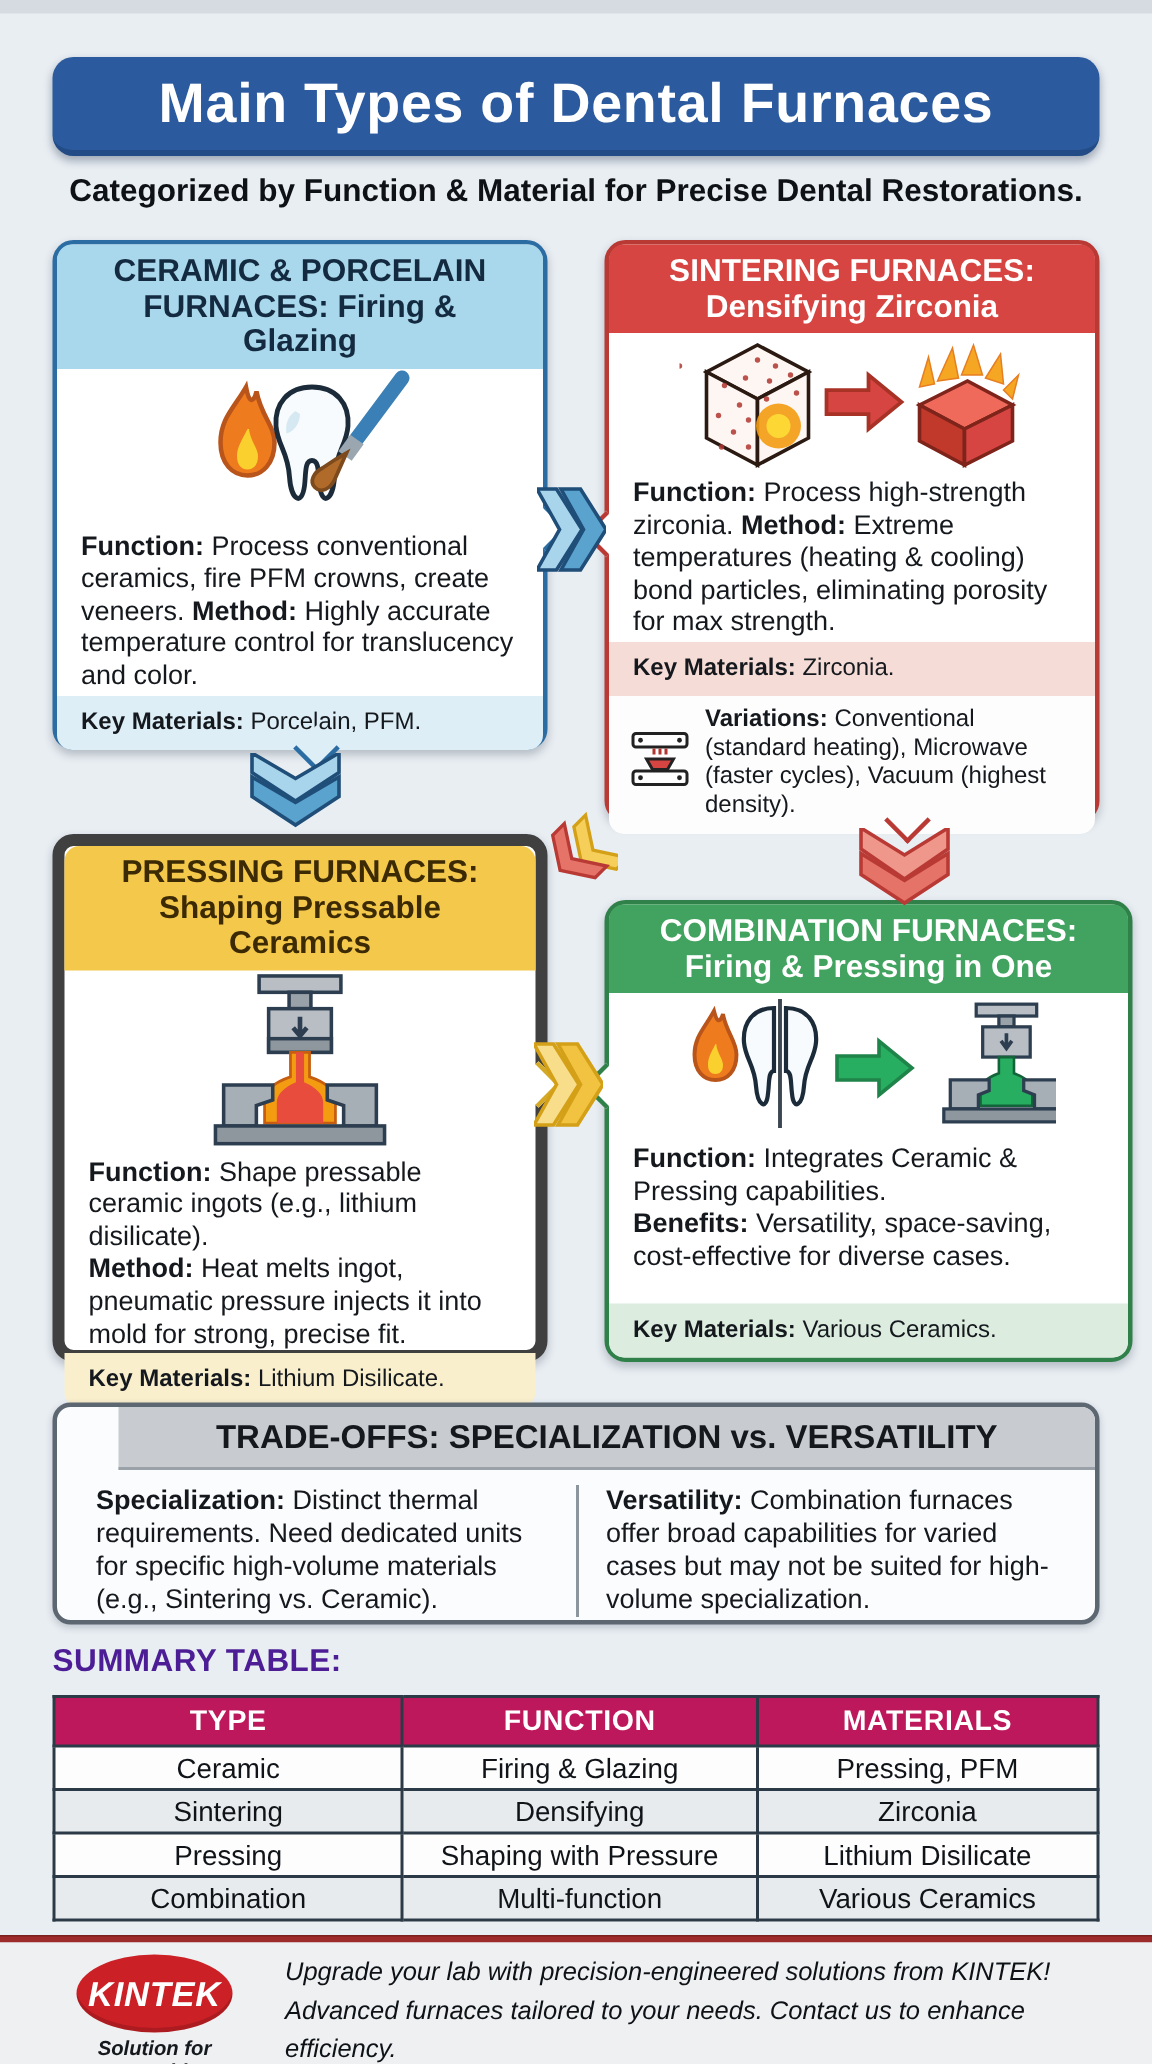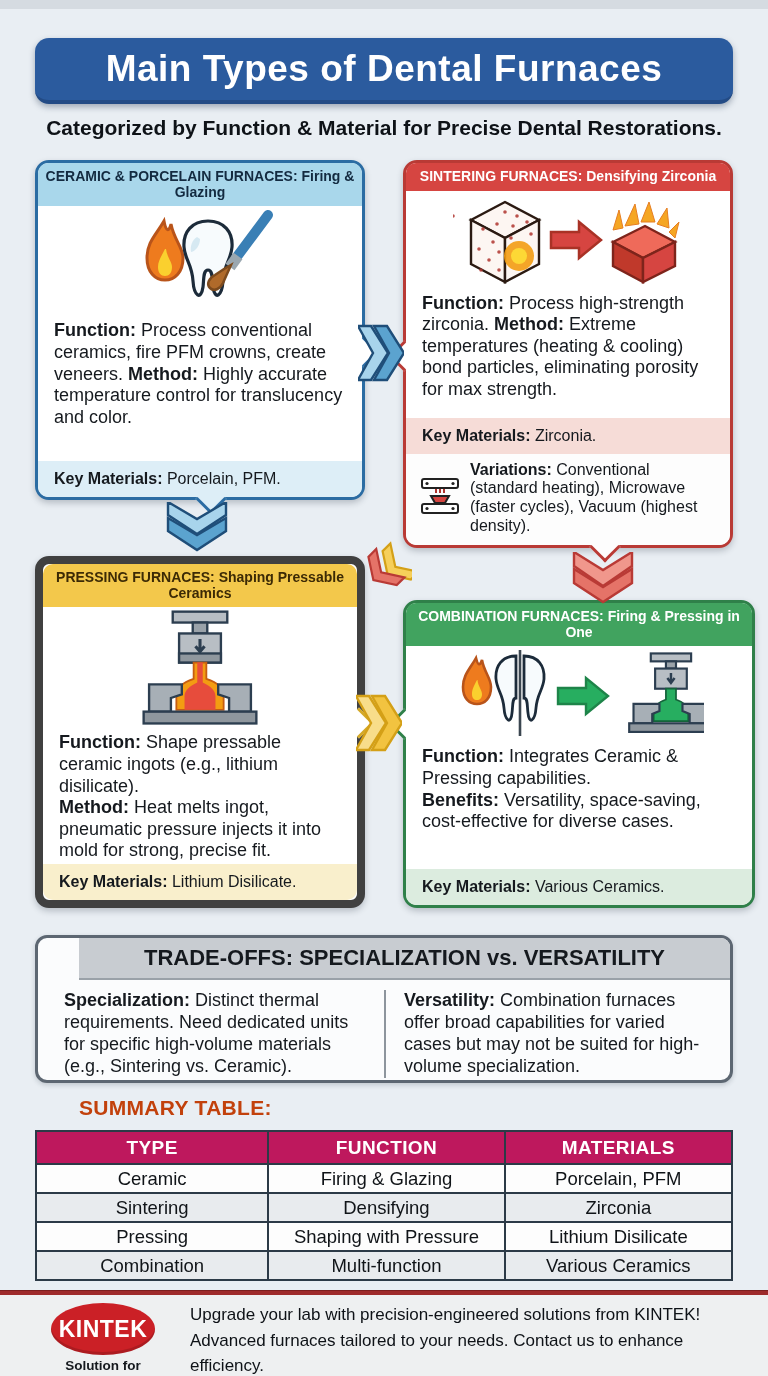--- a/index.html
+++ b/index.html
@@ -13,21 +13,21 @@
     background:#2b5b9e; border-radius:14px; display:flex; align-items:center; justify-content:center;
     box-shadow:0 3px 6px rgba(20,40,70,.35); border-bottom:4px solid #234b85; }
   .banner h1 { color:#ffffff; font-size:37px; font-weight:bold; letter-spacing:.5px; }
   .subtitle { position:absolute; left:0; top:116px; width:768px; text-align:center;
     font-size:21px; font-weight:600; color:#0e1217; }
 
   
   .card { position:absolute; background:#ffffff; border-radius:14px; display:flex; flex-direction:column;
     box-shadow:0 3px 6px rgba(30,45,60,.25); }
   .card-header { border-radius:10px 10px 0 0; display:flex; align-items:center; justify-content:center;
-    text-align:center; font-weight:bold; font-size:14px; line-height:1.12; padding:6px 2px; }
+    text-align:center; font-weight:bold; font-size:21px; line-height:1.12; padding:6px 20px; }
   .card-icon { display:flex; align-items:center; justify-content:center; }
   .card-body { flex:1; padding:4px 16px 2px 16px; font-size:18px; line-height:1.2; color:#15191e; }
   .card-body p { margin:0; }
   .card-key { font-size:16px; padding:9px 16px; color:#15191e; border-radius:0 0 10px 10px; }
   .c1 { left:35px; top:160px; width:330px; height:340px; border:3px solid #2b6ca3; }
   .c1 .card-header { background:#a9d7eb; color:#132a40; }
   .c1 .card-key { background:#ddeef7; }
   .c2 { left:403px; top:160px; width:330px; height:388px; border:3px solid #b93a35; }
   .c2 .card-header { background:#d64541; color:#ffffff; }
   .c2 .card-key { background:#f6dcd7; border-radius:0; }
@@ -52,32 +52,32 @@
   
   .tradeoffs { position:absolute; left:35px; top:935px; width:698px; height:148px; background:#fbfcfd;
     border:3px solid #5d6772; border-radius:12px; overflow:hidden; box-shadow:0 2px 5px rgba(30,45,60,.2); }
   .tradeoffs-header { background:#c8ccd1; height:42px; display:flex; align-items:center; justify-content:center;
     font-size:22px; font-weight:bold; color:#15191e; border-bottom:2px solid #9aa1a8;margin-left:41px; }
   .tradeoffs-cols { display:flex; padding:10px 16px; gap:0; }
   .tradeoffs-col { width:50%; font-size:18px; line-height:1.22; color:#15191e; padding:0 10px; }
   .tradeoffs-col + .tradeoffs-col { border-left:2px solid #8d959d; padding-left:18px; }
 
   
-  .summary-heading { position:absolute; left:35px; top:1096px; font-size:21px; font-weight:bold; color:#c2410c; letter-spacing:.3px;margin-left:44px; }
+  .summary-heading { position:absolute; left:35px; top:1096px; font-size:21px; font-weight:bold; color:#4c1d95; letter-spacing:.3px; }
   table.summary { position:absolute; left:35px; top:1130px; width:698px; border-collapse:collapse;
     background:#fdfdfd; }
   table.summary th { background:#be185d; color:#fff; font-size:19px; font-weight:bold; height:33px; letter-spacing:.4px; }
   table.summary td { font-size:18.5px; text-align:center; height:29px; color:#101418; }
   table.summary th, table.summary td { border:2px solid #2c3a47; }
   table.summary tr.alt td { background:#e8ebee;margin-left:13px; }
   table.summary col.c-type { width:233px; } table.summary col.c-func { width:237px; } table.summary col.c-mat { width:228px; }
 
   
   .footer-line { position:absolute; left:0; top:1290px; width:768px; height:5px; background:#9e2b2b; border-top:1px solid #7c1f1f; }
-  .footer { position:absolute; left:0; top:1295px; width:768px; height:81px; background:#eef0f1; }
+  .footer { position:absolute; left:0; top:1295px; width:768px; height:81px; background:#eef0f1;font-style:italic; }
   .logo-wrap { position:absolute; left:28px; top:8px; width:150px; text-align:center; }
   .logo-ellipse { width:104px; height:52px; margin:0 auto; background:#cb2026; border-radius:50%;
     display:flex; align-items:center; justify-content:center; box-shadow:inset 0 -3px 0 rgba(0,0,0,.15); }
   .logo-ellipse span { color:#fff; font-weight:bold; font-size:23px; letter-spacing:.5px; }
   .logo-tagline { margin-top:3px; font-size:13.5px; font-weight:bold; color:#15191e; }
   .footer-text { position:absolute; left:190px; top:7px; width:556px; font-size:17px; line-height:1.5; color:#0e1217; font-weight:500; }
 </style>
 </head>
 <body>
 
@@ -294,21 +294,21 @@
       <tr>
         <th>TYPE</th>
         <th>FUNCTION</th>
         <th>MATERIALS</th>
       </tr>
     </thead>
     <tbody>
       <tr>
         <td>Ceramic</td>
         <td>Firing &amp; Glazing</td>
-        <td>Porcelain, PFM</td>
+        <td>Pressing, PFM</td>
       </tr>
       <tr class="alt">
         <td>Sintering</td>
         <td>Densifying</td>
         <td>Zirconia</td>
       </tr>
       <tr>
         <td>Pressing</td>
         <td>Shaping with Pressure</td>
         <td>Lithium Disilicate</td>

